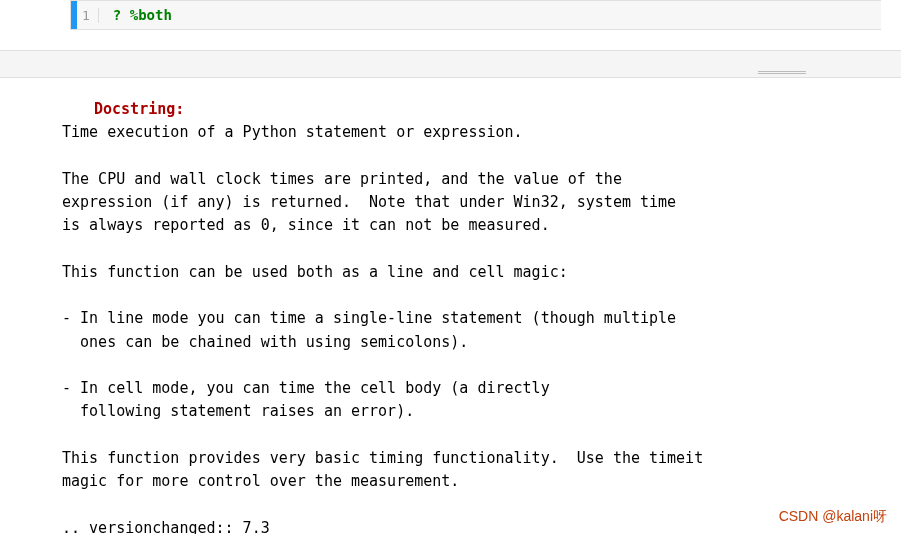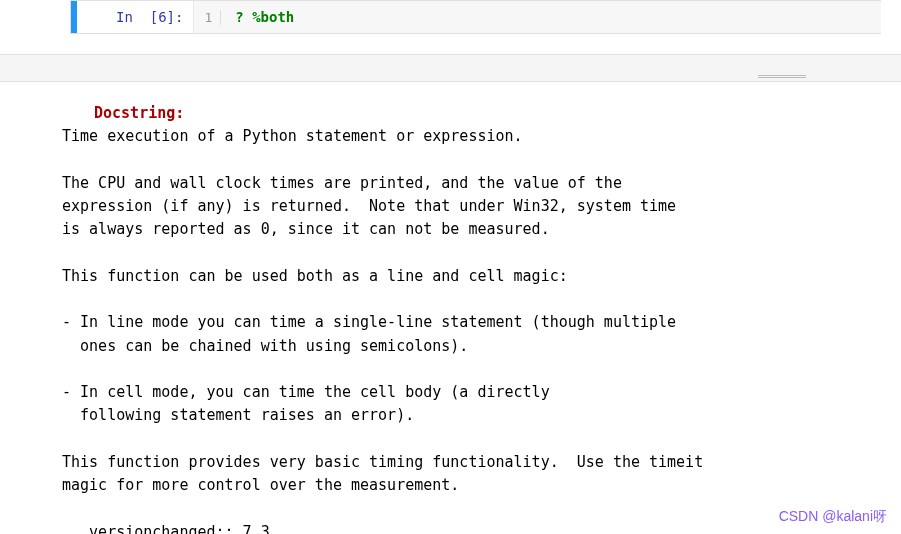--- a/index.html
+++ b/index.html
@@ -107,34 +107,31 @@
       font-weight: bold;
       margin-left: 32px;
     }
     .doc-text {
       white-space: pre-wrap;
     }
     .watermark {
       position: absolute;
       bottom: 8px;
       right: 14px;
-      color: #8b5cf6;
+      color: #c2410c;
       font-size: 14px;
       font-family: "Microsoft YaHei", sans-serif;
     }
   </style>
 </head>
 <body>
 
 <div class="top-section">
   <div class="cell-container">
     <div class="cell-indicator"></div>
-    <div class="prompt-area">
-      <span>In  [6]:</span>
-    </div>
     <div class="code-area">
       <span class="line-number">1</span>
       <span class="code-content">
         <span class="q-mark">?</span> <span class="magic">%both</span>
       </span>
     </div>
   </div>
 </div>
 
 <div class="divider-section">

